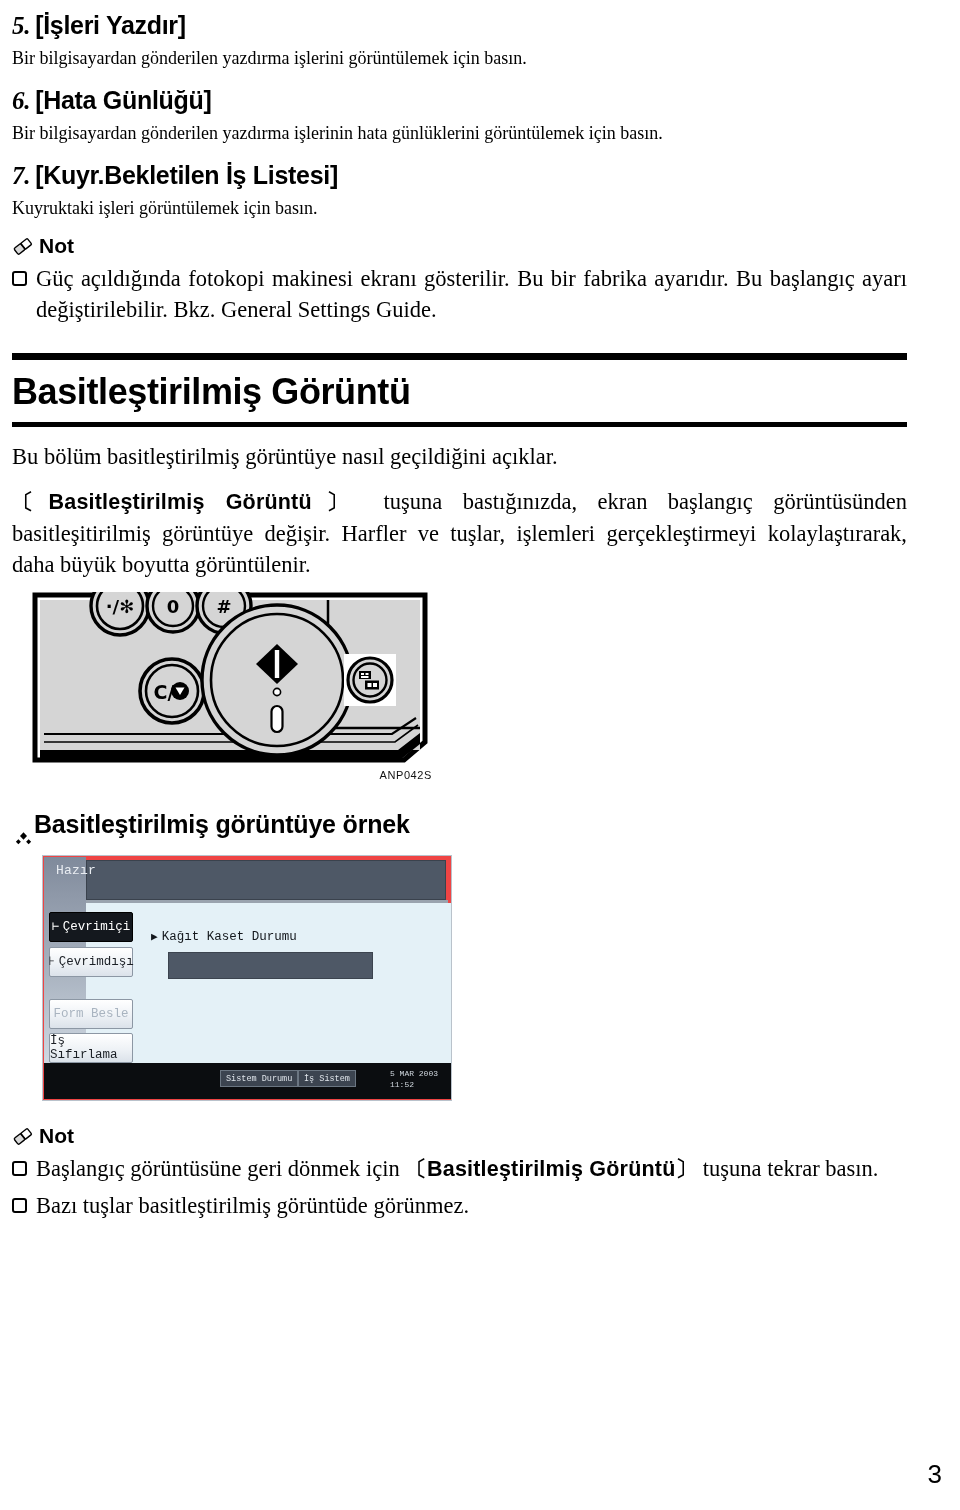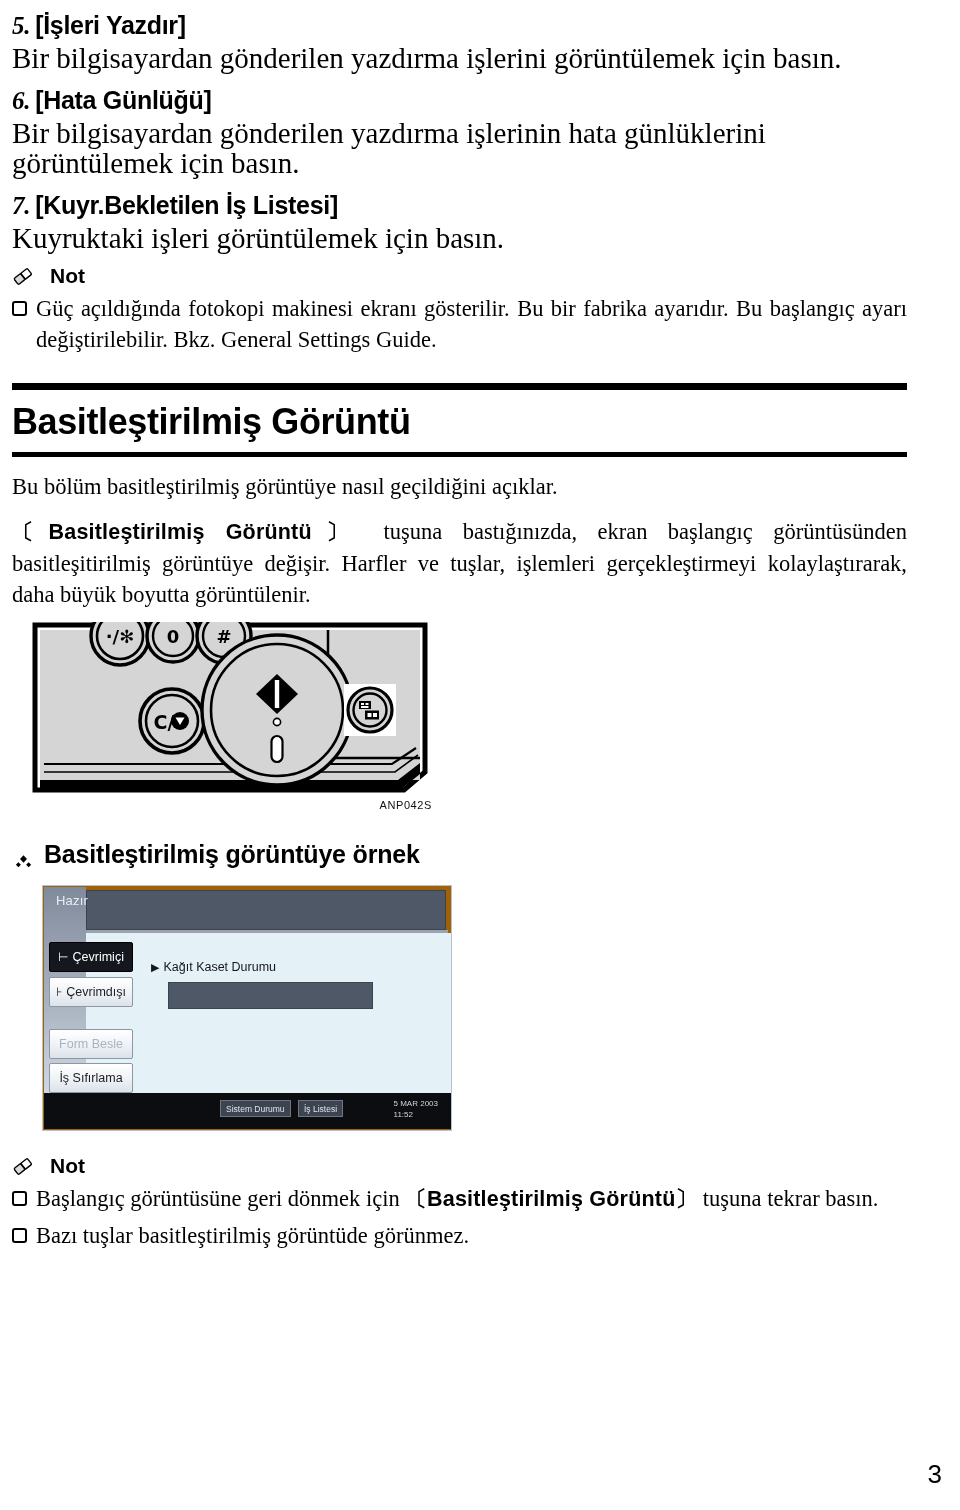--- a/index.html
+++ b/index.html
@@ -45,35 +45,35 @@
     font-style: italic;
     font-size: 25px;
     padding-right: 5px;
   }
   .num-head.serif-head {
     font-family: "Liberation Serif", "DejaVu Serif", serif;
     font-size: 25px;
     letter-spacing: 0;
   }
   .num-body {
-    font-size: 29px;
+    font-size: 18px;
     line-height: 30px;
     margin: 0 0 10px 0;
     font-family: Liberation Serif, serif;
   }
 
   
   .note-title {
     font-family: "Liberation Sans", "DejaVu Sans", sans-serif;
     font-weight: bold;
     font-size: 21px;
     line-height: 26px;
     display: flex;
     align-items: center;
-    gap: 16px;
+    gap: 5px;
     margin: 6px 0 4px 0;
   }
   .pencil-icon {
     display: inline-block;
     width: 22px;
     height: 20px;
     flex: 0 0 auto;
   }
   .note-list { margin: 0; }
   .note-li {
@@ -150,42 +150,42 @@
     color: #111;
   }
 
   
   .ex-head {
     font-family: "Liberation Sans", "DejaVu Sans", sans-serif;
     font-weight: bold;
     font-size: 25px;
     line-height: 34px;
     display: flex;
-    align-items: center;
-    gap: 11px;
+    align-items: flex-end;
+    gap: 1px;
     margin: 26px 0 14px 2px;
     letter-spacing: -0.2px;
   }
   .dia-bullet {
     flex: 0 0 auto;
     width: 19px;
     height: 19px;
     position: relative;
   }
 
   
   .lcd-shot {
     margin: 12px 0 0 30px;
     width: 410px;
     height: 246px;
-    background: #a16207;
+    background: #ef4444;
     border: 1px solid #b9c2cb;
     box-sizing: border-box;
     position: relative;
-    font-family: Liberation Sans, sans-serif;
+    font-family: Liberation Mono, monospace;
     overflow: hidden;
   }
   .lcd-left-strip {
     position: absolute;
     left: 1px; top: 1px;
     width: 42px; height: 206px;
     background: linear-gradient(180deg,#7f8a9b 0%,#8e98a8 18%,#a8b2bf 55%,#cfd8e2 100%);
   }
   .lcd-header {
     position: absolute;
@@ -446,21 +446,21 @@
       </div>
 
       <div class="lcd-content-label">
         <span class="tri">▶</span>
         <span>Kağıt Kaset Durumu</span>
       </div>
       <div class="lcd-field"></div>
 
       <div class="lcd-footer">
         <div class="foot-btn" style="left:176px">Sistem Durumu</div>
-        <div class="foot-btn" style="left:254px">İş Listesi</div>
+        <div class="foot-btn" style="left:254px">İş Sistem</div>
         <div class="foot-time">
           <div>5 MAR 2003</div>
           <div>11:52</div>
         </div>
       </div>
     </div>
 
     <div class="note-title" style="margin-top:22px">
       <span class="pencil-icon">
         <svg viewBox="0 0 22 20" width="22" height="20" aria-hidden="true">

